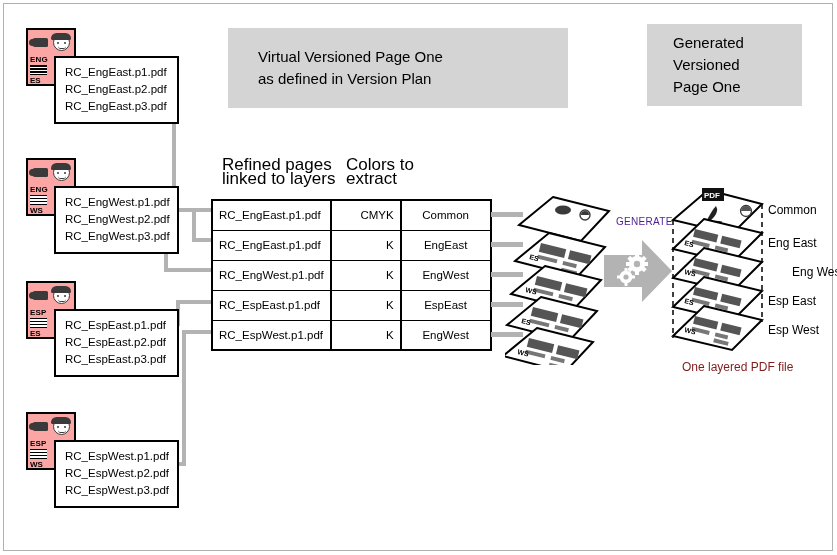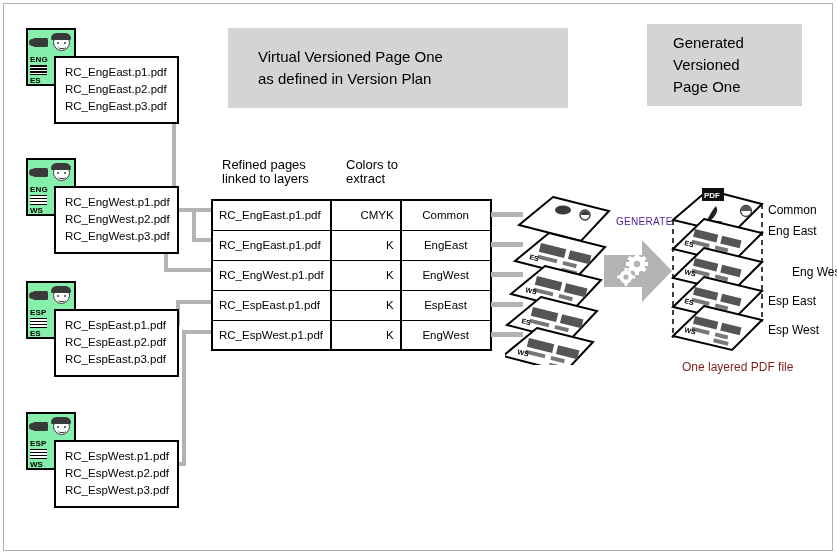--- a/index.html
+++ b/index.html
@@ -18,21 +18,21 @@
     box-sizing:border-box;
   }
   .abs{position:absolute;}
 
   
   .src-group{position:absolute;}
   .src-icon-box{
     position:absolute;left:0;top:0;
     width:50px;height:58px;
     border:2px solid #000;
-    background:#86efac;
+    background:#fca5a5;
     box-sizing:border-box;
     z-index:1;
   }
   .icon-row{
     position:absolute;left:2px;top:2px;
     width:46px;height:24px;
   }
   .blob{
     position:absolute;left:1px;top:6px;
     width:17px;height:9px;
@@ -100,21 +100,21 @@
     box-sizing:border-box;
     display:flex;align-items:center;
   }
   .graybox span{
     display:block;font-size:15px;color:#000;line-height:22px;
   }
 
   
   #table-head{position:absolute;}
   .th{
-    position:absolute;font-size:13px;color:#000;line-height:14px;
+    position:absolute;font-size:17px;color:#000;line-height:14px;
   }
   #maptable{
     position:absolute;left:211px;top:199px;
     border-collapse:collapse;
     background:#fff;
   }
   #maptable td{
     border:1px solid #000;
     font-size:11.5px;color:#000;
     height:30px;
@@ -446,19 +446,19 @@
     <g>
       <polygon points="42,120 100,134 70,164 11,150" fill="#fff" stroke="#000" stroke-width="2"></polygon>
       <g transform="translate(33,130) rotate(14)">
           <use href="#textlines2"></use>
         </g>
       <text x="22" y="146" font-family="Liberation Sans, sans-serif" font-size="7" font-weight="bold" fill="#000" transform="rotate(14 22 146)">WS</text>
     </g>
   </svg>
 
   <div class="stk-label" style="left:768px;top:203px;">Common</div>
-  <div class="stk-label" style="left:768px;top:224px;">Eng East</div>
+  <div class="stk-label" style="left:768px;top:236px;">Eng East</div>
   <div class="stk-label" style="left:768px;top:265px;margin-left:24px;">Eng West</div>
   <div class="stk-label" style="left:768px;top:294px;">Esp East</div>
   <div class="stk-label" style="left:768px;top:323px;">Esp West</div>
 
   <div id="onelayered">One layered PDF file</div>
 </div>
 
 </body></html>

